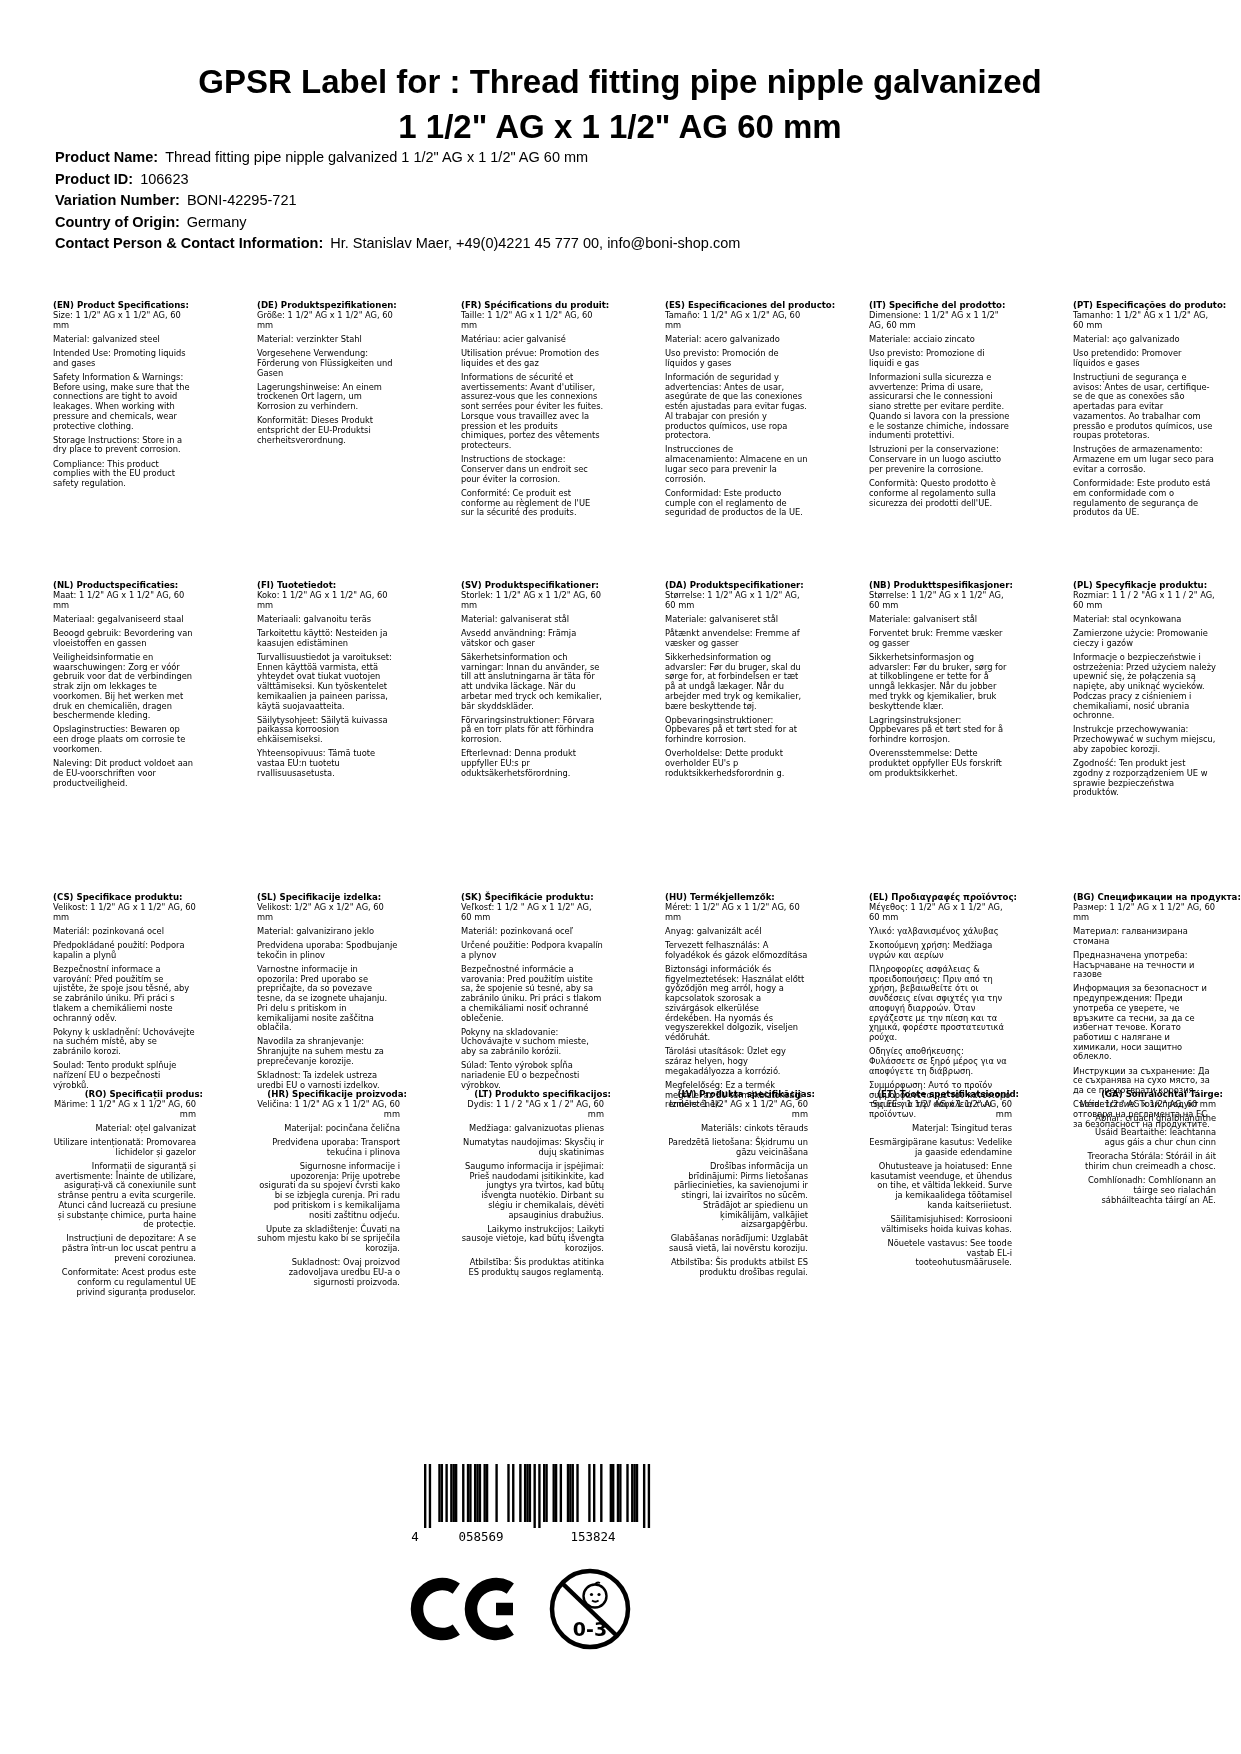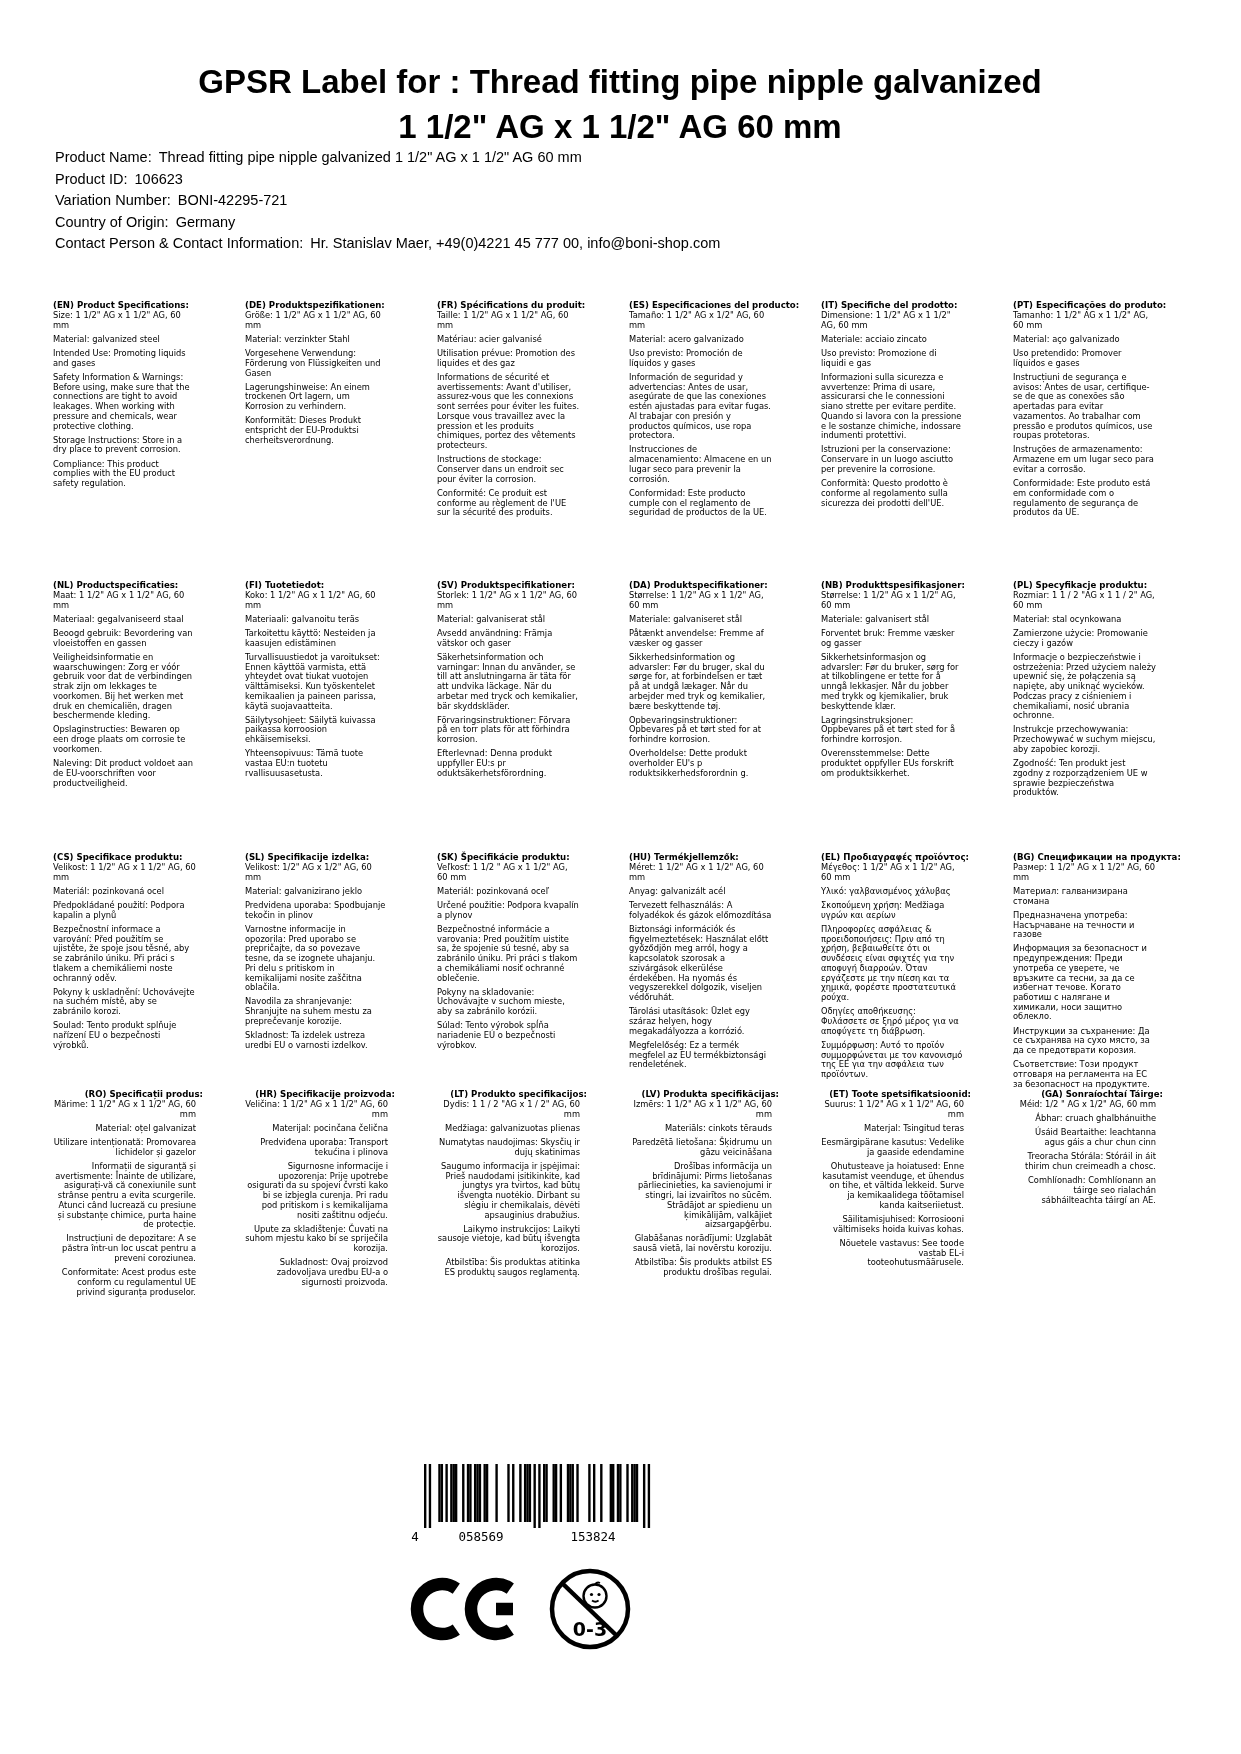--- a/index.html
+++ b/index.html
@@ -10,24 +10,24 @@
   .page-title{
     position:absolute;top:60px;left:190px;width:860px;text-align:center;
     font-family:"Liberation Sans",sans-serif;font-weight:bold;
     font-size:33px;line-height:1.35;margin:0;
   }
   .product-info{
     position:absolute;top:147px;left:55px;
     font-family:"Liberation Sans",sans-serif;font-size:14.5px;line-height:21.5px;
   }
   .info-row{white-space:nowrap;}
-  .info-label{font-weight:normal;text-align:right;}
+  .info-label{font-weight:bold;text-align:right;}
   .info-value{margin-left:7px;}
   .lang-row{
-    position:absolute;left:53px;width:1150px;display:flex;gap:42px;
+    position:absolute;left:53px;width:1150px;display:flex;gap:54px;
   }
   .lang-block{
     flex:0 0 150px;width:150px;
     font-size:8.3px;line-height:1.17;
   }
   .lang-block h3{
     font-size:8.6px;font-weight:bold;margin:0 0 1px 0;white-space:nowrap;
   }
   .lang-block p{margin:0 0 4.5px 0;width:143px;}
   .barcode-wrap{position:absolute;top:1464px;left:408px;}
@@ -152,21 +152,21 @@
       <div class="lang-block">
         <h3>(PL) Specyfikacje produktu:</h3>
         <p>Rozmiar: 1 1 / 2 "AG x 1 1 / 2" AG, 60 mm</p>
         <p>Materiał: stal ocynkowana</p>
         <p>Zamierzone użycie: Promowanie cieczy i gazów</p>
         <p>Informacje o bezpieczeństwie i ostrzeżenia: Przed użyciem należy upewnić się, że połączenia są napięte, aby uniknąć wycieków. Podczas pracy z ciśnieniem i chemikaliami, nosić ubrania ochronne.</p>
         <p>Instrukcje przechowywania: Przechowywać w suchym miejscu, aby zapobiec korozji.</p>
         <p>Zgodność: Ten produkt jest zgodny z rozporządzeniem UE w sprawie bezpieczeństwa produktów.</p>
       </div>
     </div>
-    <div class="lang-row" style="top: 852px;">
+    <div class="lang-row" style="top: 892px;">
       <div class="lang-block">
         <h3>(CS) Specifikace produktu:</h3>
         <p>Velikost: 1 1/2" AG x 1 1/2" AG, 60 mm</p>
         <p>Materiál: pozinkovaná ocel</p>
         <p>Předpokládané použití: Podpora kapalin a plynů</p>
         <p>Bezpečnostní informace a varování: Před použitím se ujistěte, že spoje jsou těsné, aby se zabránilo úniku. Při práci s tlakem a chemikáliemi noste ochranný oděv.</p>
         <p>Pokyny k uskladnění: Uchovávejte na suchém místě, aby se zabránilo korozi.</p>
         <p>Soulad: Tento produkt splňuje nařízení EU o bezpečnosti výrobků.</p>
       </div>
       <div class="lang-block">

